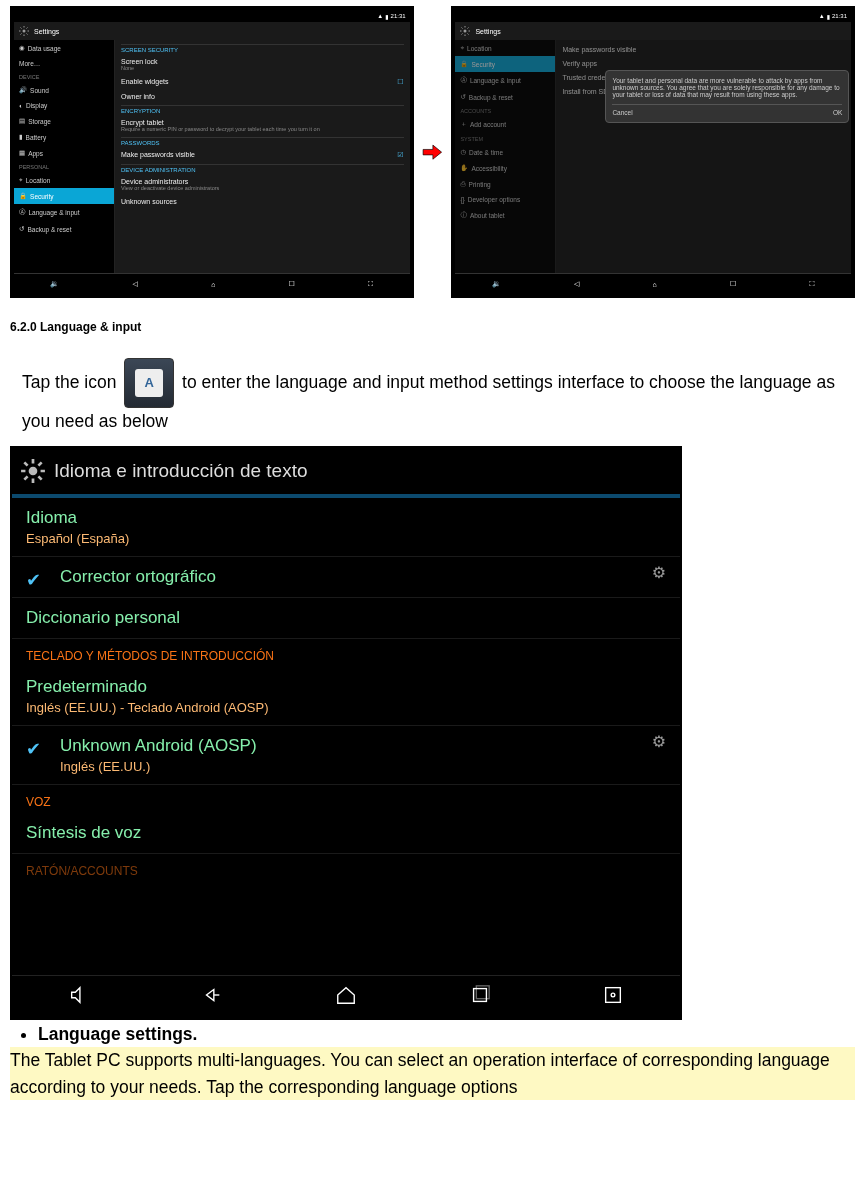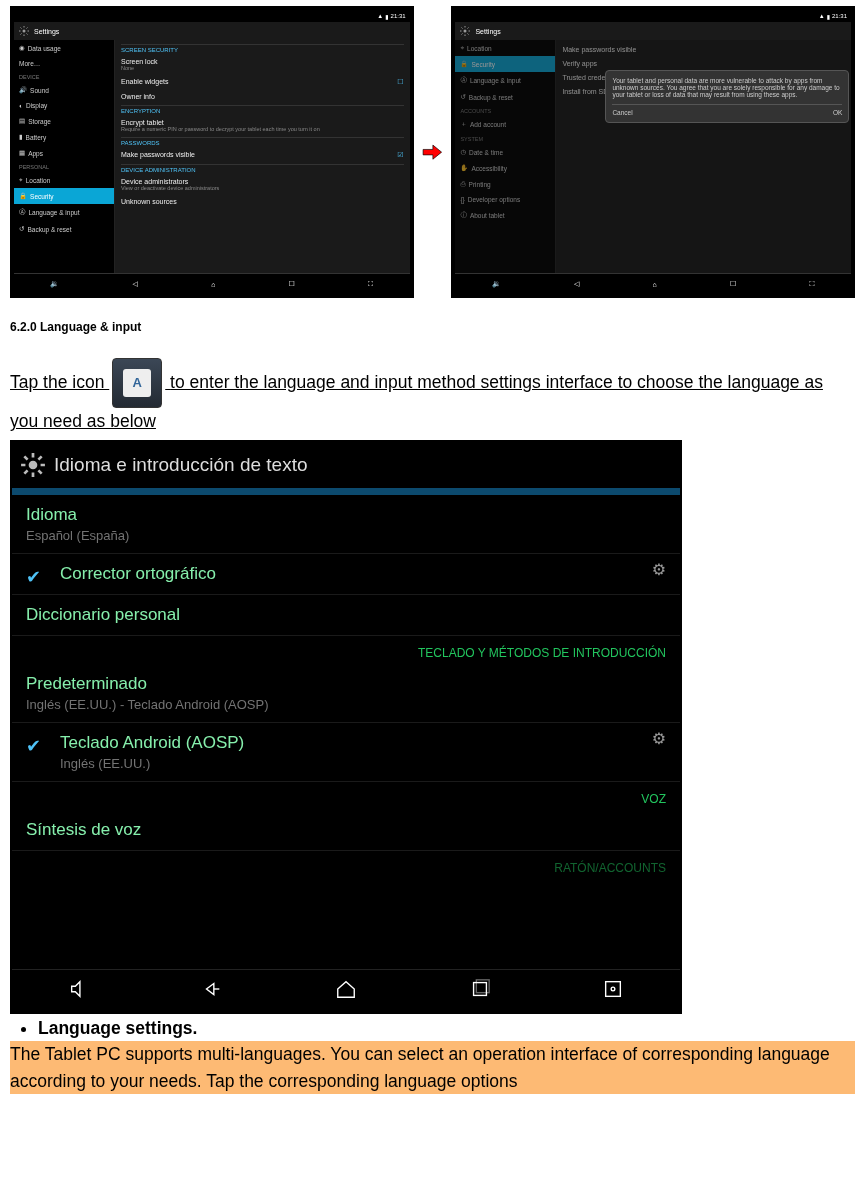--- a/index.html
+++ b/index.html
@@ -20,42 +20,42 @@
   .row { padding:2px 0;}
   .row .t { color:#eee;}
   .row .s { color:#888; font-size:5.5px;}
   .chk { float:right; color:#4fc3f7;}
   .navbar { height:20px; background:#000; display:flex; justify-content:space-around; align-items:center; border-top:1px solid #333;}
   .arrow { width:22px; }
   .dialog-overlay { position:absolute; top:60px; left:150px; width:230px; background:#333; border:1px solid #555; border-radius:4px; padding:6px; font-size:6.5px; color:#ccc;}
   .dlg-btns { display:flex; justify-content:space-between; margin-top:6px; border-top:1px solid #555; padding-top:4px;}
 
   h2.section-heading { font-size:12px; margin:8px 0 24px 0;}
-  p.body-text { font-size:17.5px; line-height:1.5; margin:0;text-decoration:underline; }
+  p.body-text { font-size:17.5px; line-height:1.5; margin:12px; }
   .inline-icon { display:inline-block; width:48px; height:48px; vertical-align:middle; background:linear-gradient(#3b4756,#232a33); border:1px solid #333; border-radius:4px; position:relative; margin:0 3px;}
   .inline-icon::after { content:"A"; position:absolute; inset:10px; background:#eee; border-radius:3px; color:#369; font-weight:bold; display:flex; align-items:center; justify-content:center; font-size:13px;}
 
   .big-shot { border:2px solid #000; width:668px; height:570px; margin:6px 0 0 0; background:#000; display:flex; flex-direction:column; color:#fff;}
-  .bs-title { display:flex; align-items:center; gap:8px; padding:10px 8px; border-bottom:7px solid #0c4a6e;}
+  .bs-title { display:flex; align-items:center; gap:8px; padding:10px 8px; border-bottom:4px solid #0c4a6e;}
   .bs-title .gear-lg { width:26px; height:26px;}
   .bs-title span { font-size:19px; color:#ddd;}
   .bs-body { flex:1; overflow:hidden; display:flex; flex-direction:column;}
   .bs-item { padding:10px 14px; border-bottom:1px solid #1a1a1a;}
   .bs-item .t { font-size:17px; color:#86efac;}
-  .bs-item .s { font-size:13px; color:#737373; margin-top:3px;}
+  .bs-item .s { font-size:13px; color:#fdba74; margin-top:3px;}
   .bs-item.indent { padding-left:48px; position:relative;}
   .bs-item .tick { position:absolute; left:14px; top:12px; color:#4fc3f7; font-size:18px;}
   .bs-item .slider-icon { float:right; color:#999; font-size:16px; margin-top:-4px;}
-  .bs-cat { padding:10px 14px 4px 14px; font-size:12px; color:#22c55e;text-align:right;}
+  .bs-cat { padding:10px 14px 4px 14px; font-size:12px; color:#f97316;}
   .bs-nav { height:42px; display:flex; justify-content:space-around; align-items:center; border-top:1px solid #222;}
   .nav-ico svg { width:22px; height:22px; stroke:#fff; fill:none; stroke-width:1.5;}
 
   ul.bullets { margin:4px 0 0 28px; padding:0;}
   ul.bullets li { font-size:17.5px; font-weight:bold; margin-bottom:1px; list-style:disc;}
-  .para { font-size:17.5px; line-height:1.5; margin:2px 0 16px 0; background:#fdba74;}
+  .para { font-size:17.5px; line-height:1.5; margin:2px 0 16px 0; background:#fef9c3;}
 </style>
 </head>
 <body>
 
 <div class="page">
 
   <div class="top-figs">
 
     <div class="tablet-frame">
       <div class="tablet-screen">
@@ -230,21 +230,21 @@
         <div class="t">Diccionario personal</div>
       </div>
       <div class="bs-cat">TECLADO Y MÉTODOS DE INTRODUCCIÓN</div>
       <div class="bs-item">
         <div class="t">Predeterminado</div>
         <div class="s">Inglés (EE.UU.) - Teclado Android (AOSP)</div>
       </div>
       <div class="bs-item indent">
         <span class="tick">✔</span>
         <span class="slider-icon">⚙</span>
-        <div class="t">Teclado Android (AOSP)</div>
+        <div class="t">Unknown Android (AOSP)</div>
         <div class="s">Inglés (EE.UU.)</div>
       </div>
       <div class="bs-cat">VOZ</div>
       <div class="bs-item">
         <div class="t">Síntesis de voz</div>
       </div>
       <div class="bs-cat" style="opacity:0.5">RATÓN/ACCOUNTS</div>
     </div>
     <div class="bs-nav">
       <span class="nav-ico"><svg viewBox="0 0 24 24">

